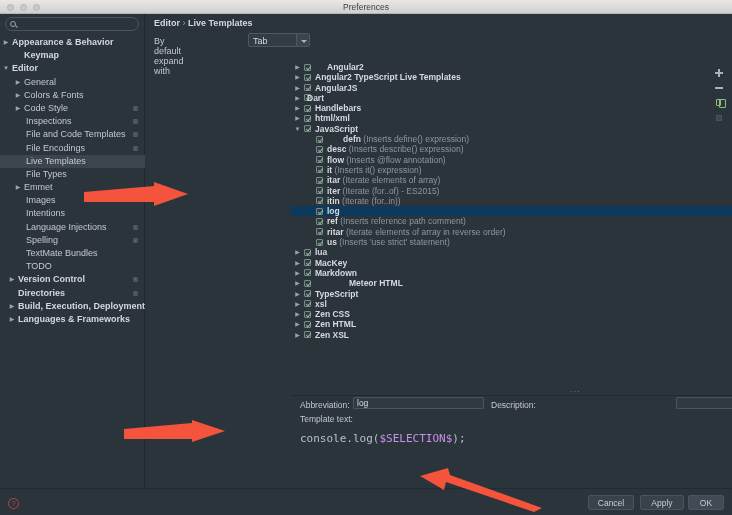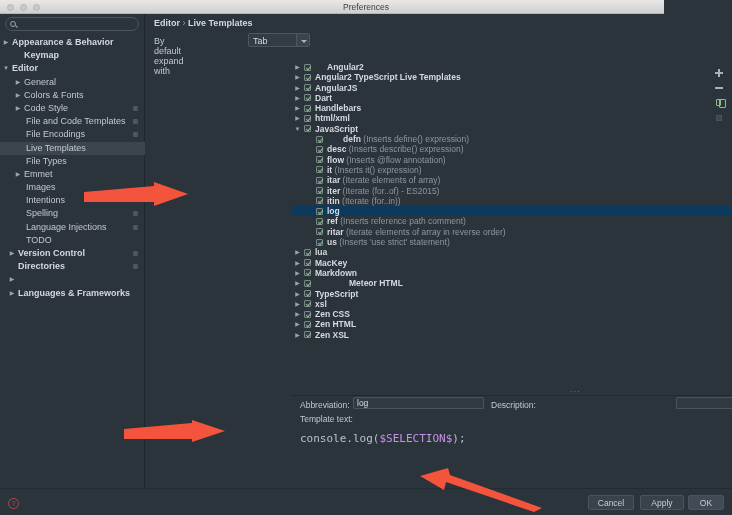--- a/index.html
+++ b/index.html
@@ -12,21 +12,21 @@
   }
   #app {
     position: relative;
     width: 732px; height: 515px;
     background: #2b333b;
     color: #bbbbbb;
   }
 
   
   .titlebar {
-    position: absolute; left: 0; top: 0; width: 664px; height: 14px;
+    position: absolute; left: 0; top: 0; width: 732px; height: 14px;
     background: linear-gradient(to bottom, #e8e8e8, #d0d0d0);
     border-bottom: 1px solid #b4b4b4;
   }
   .traffic { position: absolute; top: 4px; left: 7px; display: flex; gap: 6px; }
   .dot { width: 7px; height: 7px; border-radius: 50%; background: #c9c9c9;
          border: 1px solid #b6b6b6; }
   .win-title {
     position: absolute; left: 0; top: 2px; width: 732px;
     text-align: center; font-size: 8.5px; color: #3d3d3d;
   }
@@ -261,20 +261,24 @@
         <div class="navrow">
           <span class="tw" style="left: 13px;">▶</span>
           <span class="lbl" style="left: 24px;">Colors &amp; Fonts</span>
         </div>
         <div class="navrow">
           <span class="tw" style="left: 13px;">▶</span>
           <span class="lbl" style="left: 24px;">Code Style</span>
           <span class="cog"></span>
         </div>
         <div class="navrow">
+          <span class="lbl" style="left: 26px;">Inspections</span>
+          <span class="cog"></span>
+        </div>
+        <div class="navrow">
           <span class="lbl" style="left: 26px;">File and Code Templates</span>
           <span class="cog"></span>
         </div>
         <div class="navrow">
           <span class="lbl" style="left: 26px;">File Encodings</span>
           <span class="cog"></span>
         </div>
         <div class="navrow sel">
           <span class="lbl" style="left: 26px;">Live Templates</span>
         </div>
@@ -285,41 +289,45 @@
           <span class="tw" style="left: 13px;">▶</span>
           <span class="lbl" style="left: 24px;">Emmet</span>
         </div>
         <div class="navrow">
           <span class="lbl" style="left: 26px;">Images</span>
         </div>
         <div class="navrow">
           <span class="lbl" style="left: 26px;">Intentions</span>
         </div>
         <div class="navrow">
+          <span class="lbl" style="left: 26px;">Language Injections</span>
+          <span class="cog"></span>
+        </div>
+        <div class="navrow">
           <span class="lbl" style="left: 26px;">Spelling</span>
           <span class="cog"></span>
         </div>
         <div class="navrow">
-          <span class="lbl" style="left: 26px;">Language Injections</span>
-          <span class="cog"></span>
+          <span class="lbl" style="left: 26px;">TextMate Bundles</span>
         </div>
         <div class="navrow">
           <span class="lbl" style="left: 26px;">TODO</span>
         </div>
         <div class="navrow b">
           <span class="tw" style="left: 7px;">▶</span>
           <span class="lbl" style="left: 18px;">Version Control</span>
           <span class="cog"></span>
         </div>
         <div class="navrow b">
           <span class="lbl" style="left: 18px;">Directories</span>
           <span class="cog"></span>
         </div>
         <div class="navrow b">
           <span class="tw" style="left: 7px;">▶</span>
+          <span class="lbl" style="left: 18px;">Build, Execution, Deployment</span>
         </div>
         <div class="navrow b">
           <span class="tw" style="left: 7px;">▶</span>
           <span class="lbl" style="left: 18px;">Languages &amp; Frameworks</span>
         </div>
       </div>
   </div>
 
   <div class="main">
 
@@ -349,21 +357,21 @@
           <span class="nm" style="left: 24px;"><span>Angular2 TypeScript Live Templates</span></span>
         </div>
         <div class="trow">
           <span class="tw" style="left: 1px;">▶</span>
           <span class="cbx" style="left: 13px;"></span>
           <span class="nm" style="left: 24px;"><span>AngularJS</span></span>
         </div>
         <div class="trow">
           <span class="tw" style="left: 1px;">▶</span>
           <span class="cbx" style="left: 13px;"></span>
-          <span class="nm" style="left: 24px;"><span>Dart</span></span>
+          <span class="nm" style="left: 16px;"><span>Dart</span></span>
         </div>
         <div class="trow">
           <span class="tw" style="left: 1px;">▶</span>
           <span class="cbx" style="left: 13px;"></span>
           <span class="nm" style="left: 24px;"><span>Handlebars</span></span>
         </div>
         <div class="trow">
           <span class="tw" style="left: 1px;">▶</span>
           <span class="cbx" style="left: 13px;"></span>
           <span class="nm" style="left: 24px;"><span>html/xml</span></span>

